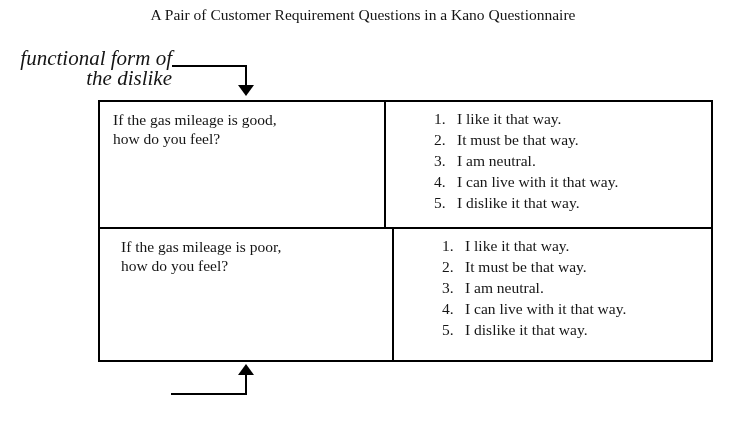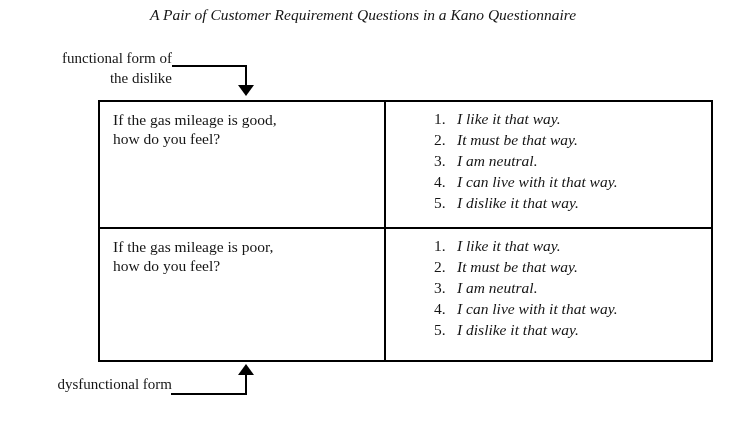--- a/index.html
+++ b/index.html
@@ -20,30 +20,30 @@
   #figure-title {
     position: absolute;
     left: 0;
     top: 5px;
     width: 726px;
     text-align: center;
     font-size: 15.5px;
     line-height: 19px;
     white-space: nowrap;
     color: #151515;
+  }
+
+  
+  .callout-label {
+    position: absolute;
+    font-size: 21px;
+    line-height: 20px;
+    color: #151515;
+    white-space: nowrap;
     font-style: italic;
-  }
-
-  
-  .callout-label {
-    position: absolute;
-    font-size: 15px;
-    line-height: 20px;
-    color: #151515;
-    white-space: nowrap;
   }
   #functional-label {
     left: 6px;
     top: 48px;
     text-align: right;
     width: 166px;
   }
   #dysfunctional-label {
     left: 4px;
     top: 374px;
@@ -121,20 +121,21 @@
     display: flex;
     flex-direction: row;
     box-sizing: border-box;
   }
   #table-row-functional {
     height: 127px;
     border-bottom: 2px solid #000000;
   }
   #table-row-dysfunctional {
     height: 131px;
+    margin-left: 8px;
   }
   .question-cell {
     width: 286px;
     box-sizing: border-box;
     border-right: 2px solid #000000;
     padding: 8px 10px 0 13px;
   }
   .answers-cell {
     flex: 1;
     box-sizing: border-box;
@@ -158,35 +159,34 @@
     color: #151515;
     padding-left: 48px;
     white-space: nowrap;
   }
   .answer-number {
     width: 23px;
     flex: none;
   }
   .answer-text {
     flex: none;
-    font-style: italic;
   }
 </style>
 </head>
 <body>
 
 <div id="figure-title">A Pair of Customer Requirement Questions in a Kano Questionnaire</div>
 
 <div id="functional-label" class="callout-label"><span>functional form of</span><br><span>the dislike</span></div>
 
 <div id="leader-top-horizontal" class="leader"></div>
 <div id="leader-top-vertical" class="leader"></div>
 <div id="leader-top-arrowhead"></div>
 
-<div id="dysfunctional-label" class="callout-label"><span>dysfunctional form</span><br></div>
+<div id="dysfunctional-label" class="callout-label"><br></div>
 
 <div id="leader-bottom-horizontal" class="leader"></div>
 <div id="leader-bottom-vertical" class="leader"></div>
 <div id="leader-bottom-arrowhead"></div>
 
 <div id="questionnaire-table">
 
   <div id="table-row-functional" class="table-row">
     <div class="question-cell">
       <div class="question-text">If the gas mileage is good,

